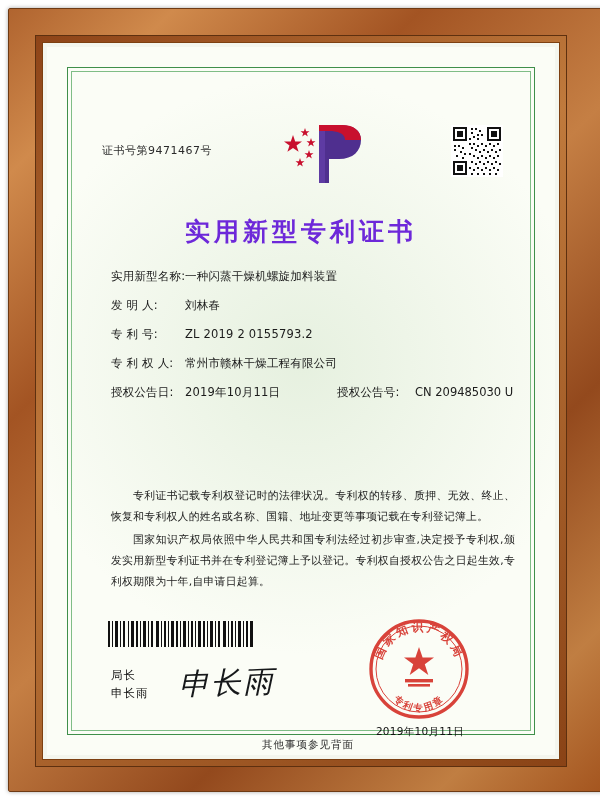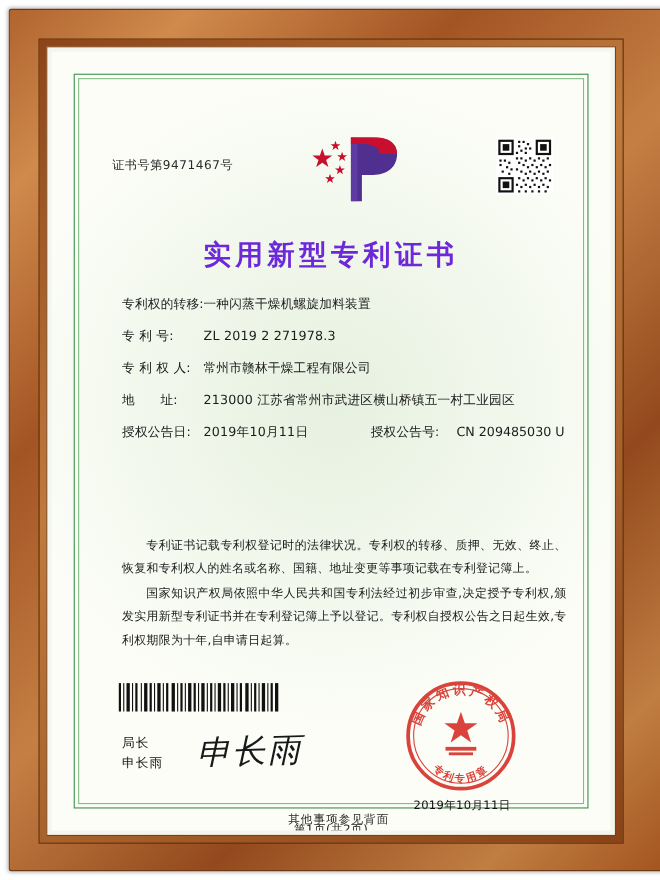--- a/index.html
+++ b/index.html
@@ -357,40 +357,40 @@
             <rect x="44" y="48" width="2" height="2"></rect>
         </g>
       </svg>
     </div>
 
     <div class="title">实用新型专利证书</div>
 
     <div class="fields">
 
       <div class="field-row">
-        <span class="field-label">专利权的转移:</span>
+        <span class="field-label">实用新型名称:</span>
         <span class="field-value">一种闪蒸干燥机螺旋加料装置</span>
       </div>
 
+      <div class="field-row">
+        <span class="field-label">发 明 人:</span>
+        <span class="field-value">刘林春</span>
+      </div>
 
       <div class="field-row">
         <span class="field-label">专 利 号:</span>
-        <span class="field-value">ZL 2019 2 271978.3</span>
+        <span class="field-value">ZL 2019 2 0155793.2</span>
       </div>
 
 
       <div class="field-row">
         <span class="field-label">专 利 权 人:</span>
         <span class="field-value">常州市赣林干燥工程有限公司</span>
       </div>
 
-      <div class="field-row">
-        <span class="field-label">地      址:</span>
-        <span class="field-value">213000 江苏省常州市武进区横山桥镇五一村工业园区</span>
-      </div>
 
       <div class="field-row dual">
         <span class="field-label">授权公告日:</span>
         <span class="field-value">2019年10月11日</span>
         <span class="field-label2">授权公告号:</span>
         <span class="field-value2">CN 209485030 U</span>
       </div>
 
     </div>
 
@@ -472,17 +472,16 @@
           <path id="arcBot" d="M 18 60 A 34 34 0 0 0 86 60" fill="none"></path>
           <text font-family="DejaVu Sans, sans-serif" font-size="9.5" font-weight="bold" fill="#d42a21" letter-spacing="2">
             <textPath href="#arcBot" startOffset="50%" text-anchor="middle">专利专用章</textPath>
           </text>
         </g>
       </svg>
     </div>
 
     <div class="seal-date">2019年10月11日</div>
 
-    <div class="page-no">第1页(共2页)</div>
   </div>
 </div>
 
 <div class="back-note">其他事项参见背面</div>
 
 </body></html>

